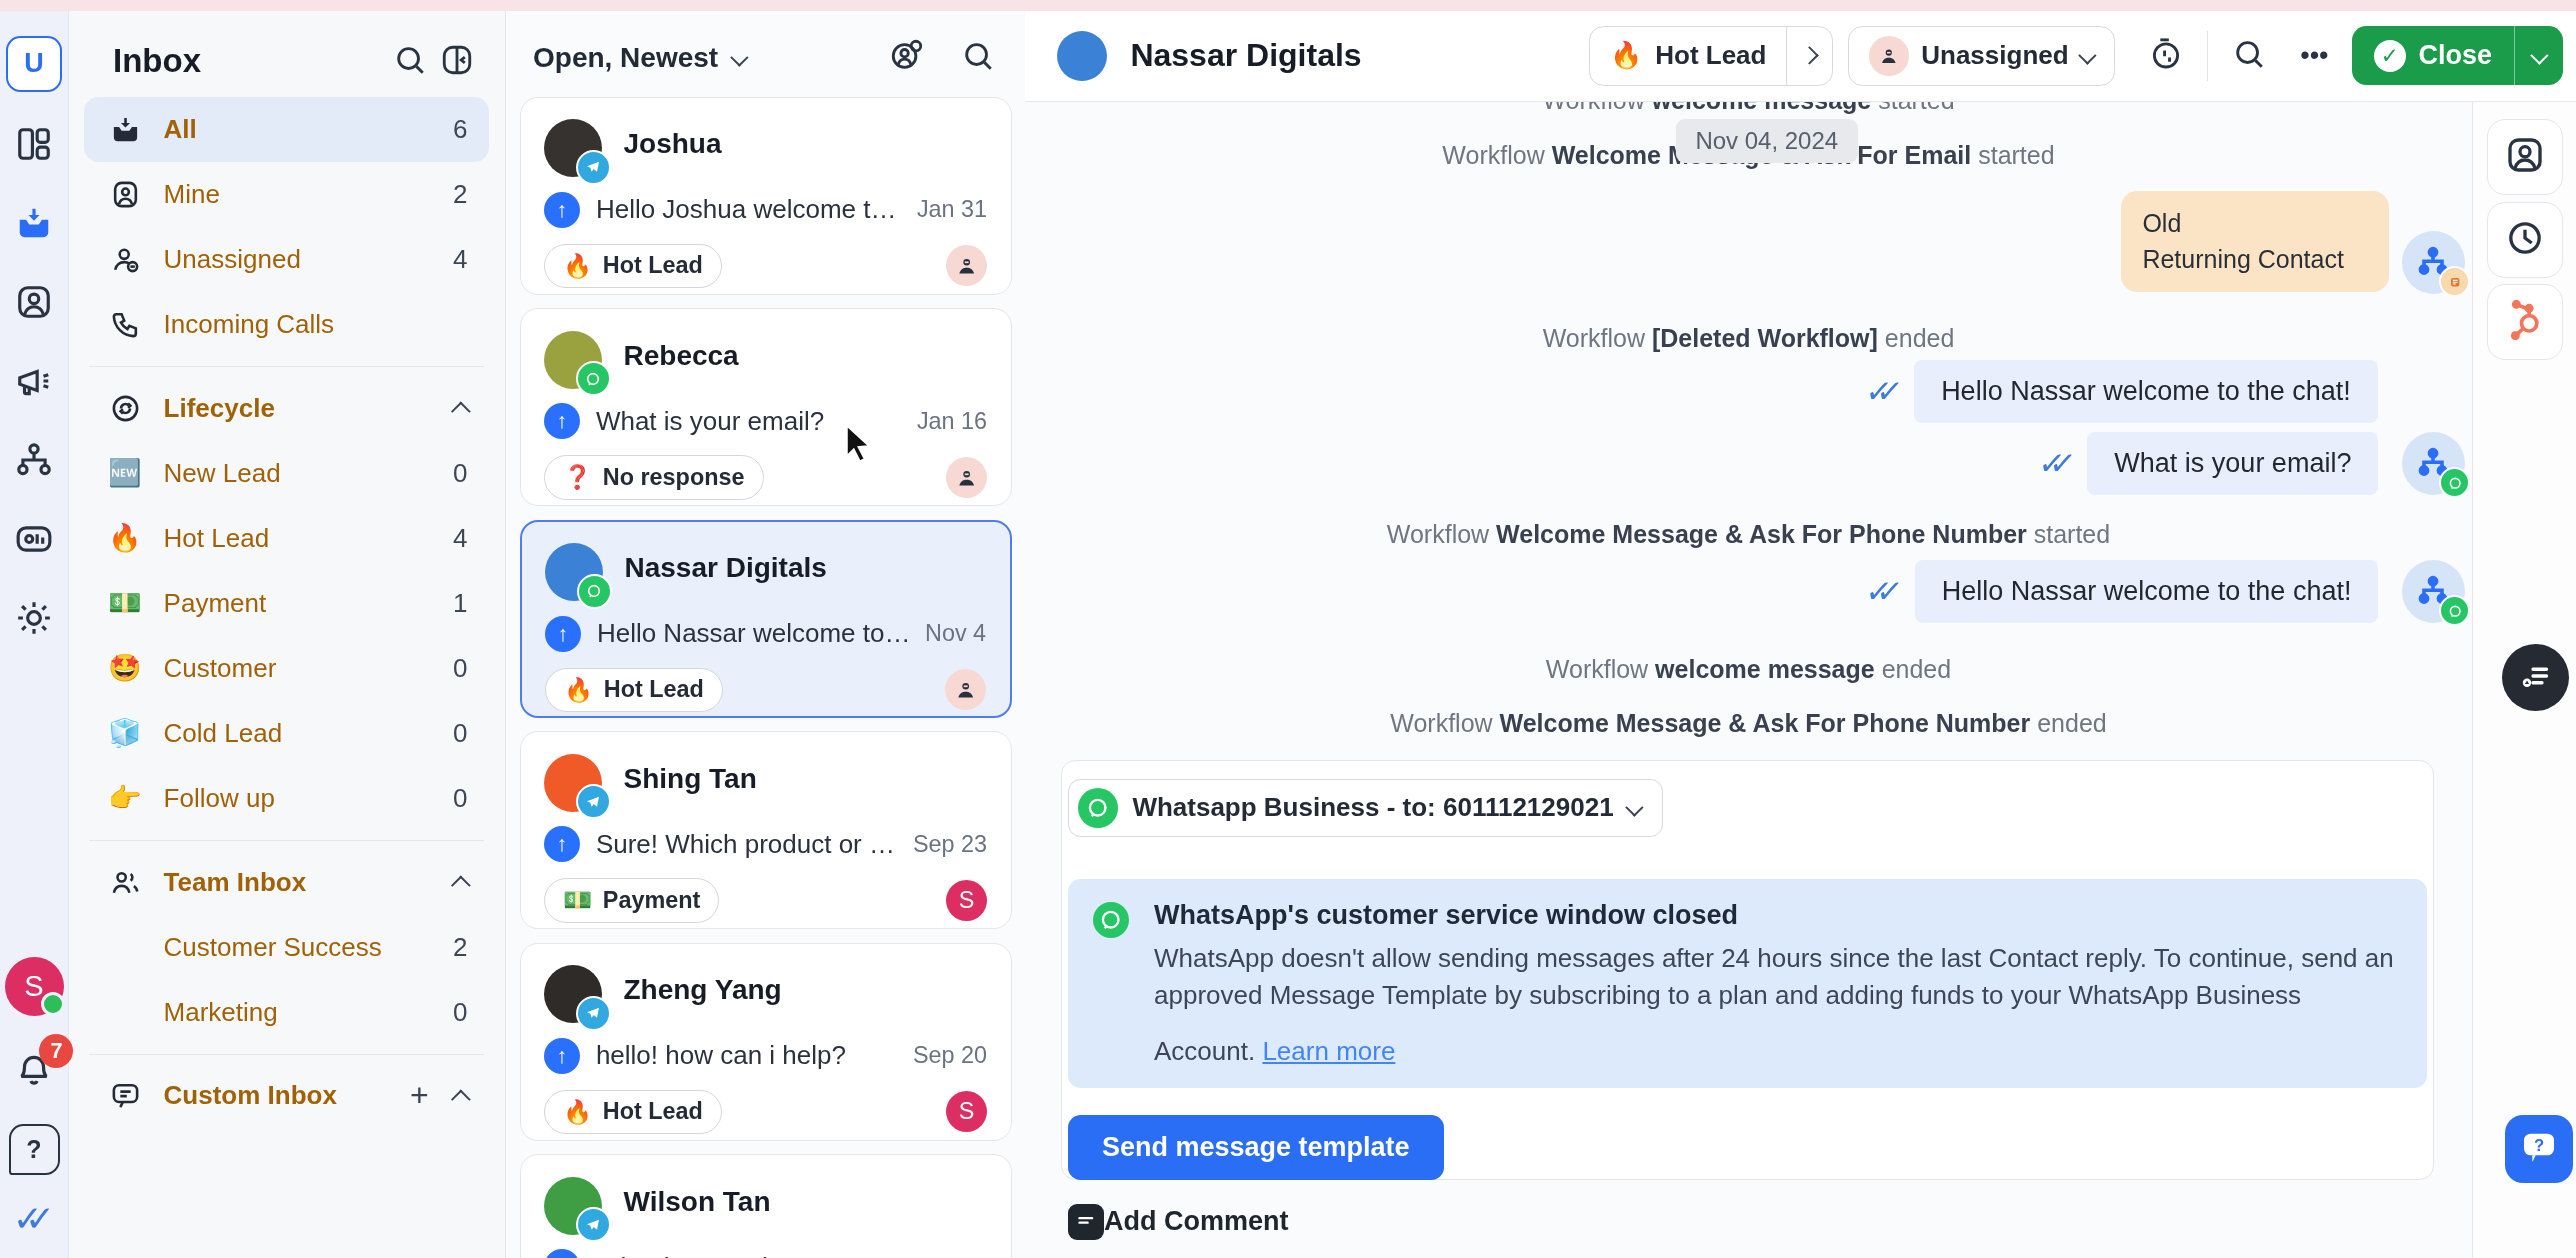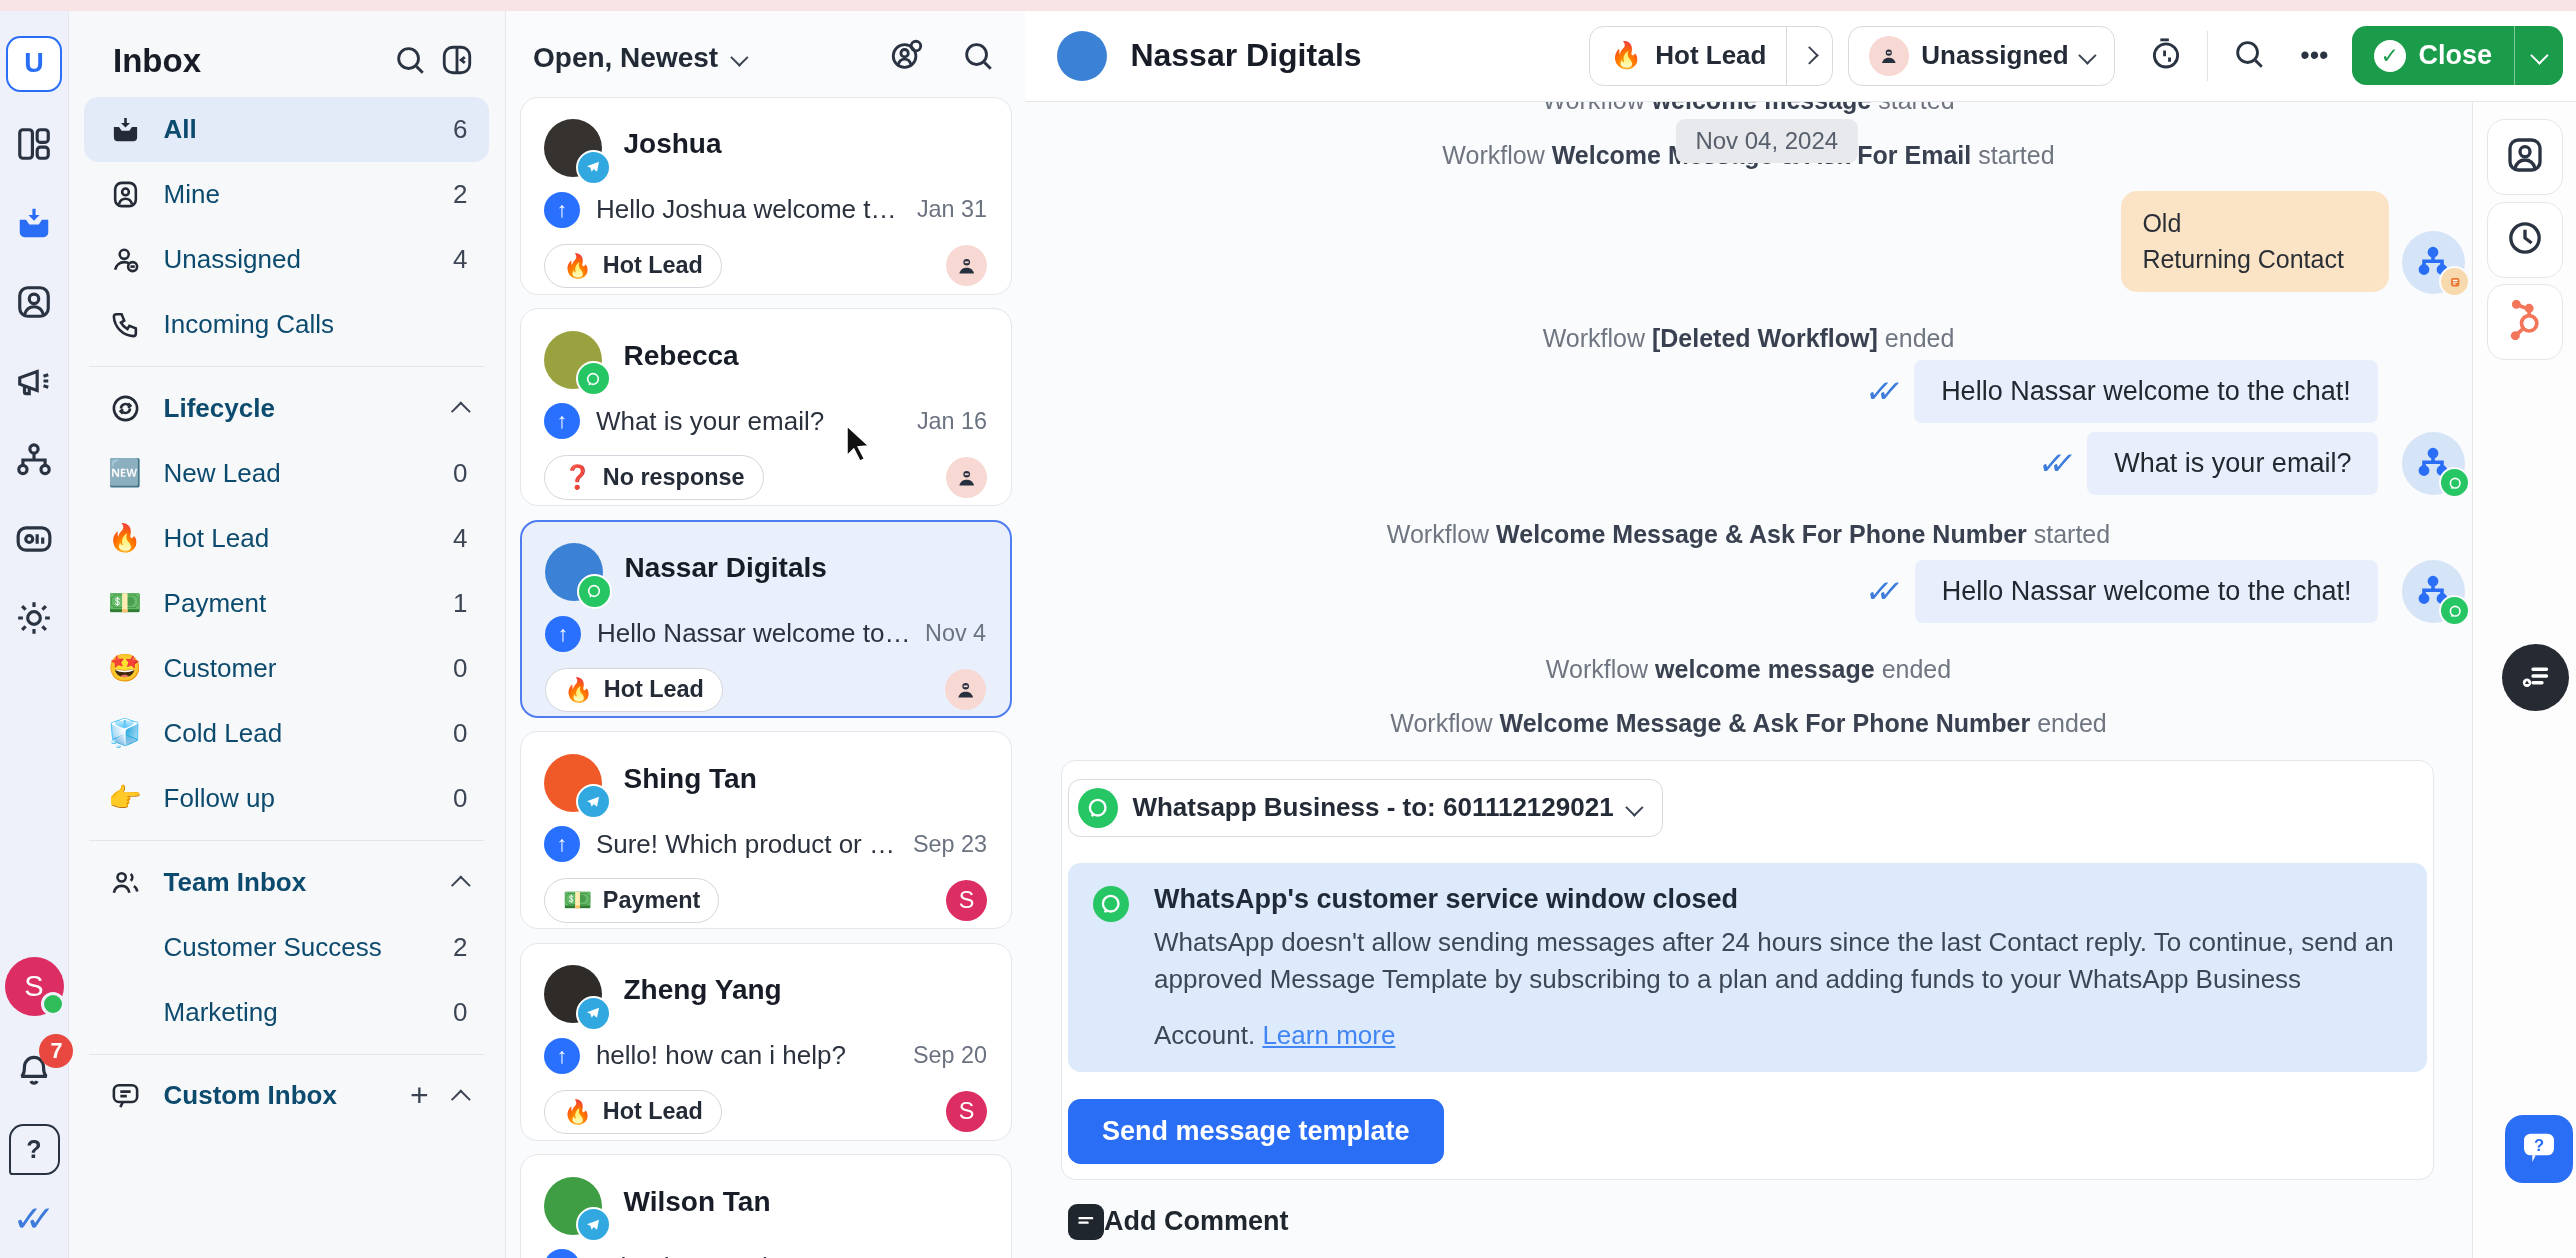--- a/index.html
+++ b/index.html
@@ -29,21 +29,21 @@
   .inboxpanel{position:absolute;left:68px;top:10.8px;bottom:0;width:437px;background:#f7f8fa;border-right:0.9px solid #e5e7eb;}
   .ip-head{display:flex;align-items:center;padding:27px 25px 0 45px;}
   .ip-title{font-size:33px;font-weight:bold;color:#171c26;flex:1;}
   .iconbtn{width:47px;height:47px;display:flex;align-items:center;justify-content:center;}
   .iconbtn svg{width:34px;height:34px;}
   .ip-list{position:absolute;top:86px;left:16px;right:16px;}
   .ip-row{display:flex;align-items:center;height:65px;padding:0 21.6px;border-radius:14.4px;font-size:26px;color:#1f2937;}
   .ip-row.active{background:#e4ebf8;}
   .ip-ico{width:40px;display:flex;justify-content:center;margin-right:18px;font-size:27px;}
   .ip-ico svg{width:31px;height:31px;}
-  .ip-label{flex:1;font-weight:bold;color:#0c4a6e;}
+  .ip-label{flex:1;font-weight:bold;color:#a16207;}
   .ip-label.normal{font-weight:normal;}
   .ip-count{font-size:26px;color:#3d4654;}
   .ip-div{height:0.9px;background:#e3e6ea;margin:9px 5.4px;}
   .ip-sec{display:flex;align-items:center;height:65px;padding:0 21.6px;font-size:26px;}
   .ip-sec .ip-label{font-weight:bold;}
   .chev{display:inline-block;width:11.7px;height:11.7px;border-right:2.7px solid #3a4352;border-bottom:2.7px solid #3a4352;}
   .chev.up{transform:rotate(-135deg) translate(-2.7px,-2.7px);}
   .plusglyph{font-size:32px;color:#3a4352;margin-right:25px;font-weight:normal;}
 
   
@@ -111,21 +111,21 @@
   .dchk{color:#3d7bdc;font-size:31px;font-weight:bold;letter-spacing:-15.3px;margin-right:27px;transform:skewX(-8deg);}
   .bubble{background:#e8eefb;border-radius:8px;padding:16px 27px;font-size:27px;color:#23272f;}
   .bavatar{position:relative;width:63px;height:63px;margin-left:23.4px;flex:none;}
 
   .composer{position:absolute;left:36px;right:38px;top:659px;height:420px;background:#fff;border:1.8px solid #e3e6ea;
             border-radius:14.4px;box-sizing:border-box;padding:18px 6px;}
   .chanbtn{display:inline-flex;align-items:center;gap:14.4px;height:56px;border:1.8px solid #d6d9de;border-radius:12.6px;
            padding:0 21.6px 0 9px;font-size:26px;font-weight:bold;color:#242b36;background:#fff;}
   .wacirc{width:40px;height:40px;border-radius:50%;background:#27c664;display:flex;align-items:center;justify-content:center;}
   .wacirc svg{width:23.4px;height:23.4px;}
-  .notice{position:relative;margin-top:26px;background:#ddeafc;border-radius:12.6px;padding:21.6px 25px 21.6px 86px;font-size:26px;color:#3d4654;}
+  .notice{position:relative;margin-top:42px;background:#ddeafc;border-radius:12.6px;padding:21.6px 25px 21.6px 86px;font-size:26px;color:#3d4654;}
   .notice .wacirc{position:absolute;left:25px;top:23.4px;width:36px;height:36px;}
   .n-title{font-weight:bold;color:#1f2937;font-size:27px;}
   .n-body{margin-top:9px;line-height:1.42;max-width:1259px;}
   .n-acct{margin-top:21.6px;}
   .n-link{color:#4285f4;}
   .sendbtn{margin-top:27px;display:inline-flex;align-items:center;height:65px;padding:0 34px;border-radius:12.6px;
            background:#2b6ef6;color:#fff;font-size:27px;font-weight:bold;border:none;}
   .addcomment{position:absolute;left:43px;top:1103px;display:flex;align-items:center;}
   .ac-icon{width:36px;height:36px;border-radius:9px;background:#20262e;display:flex;align-items:center;justify-content:center;}
   .ac-icon svg{width:21.6px;height:21.6px;}

